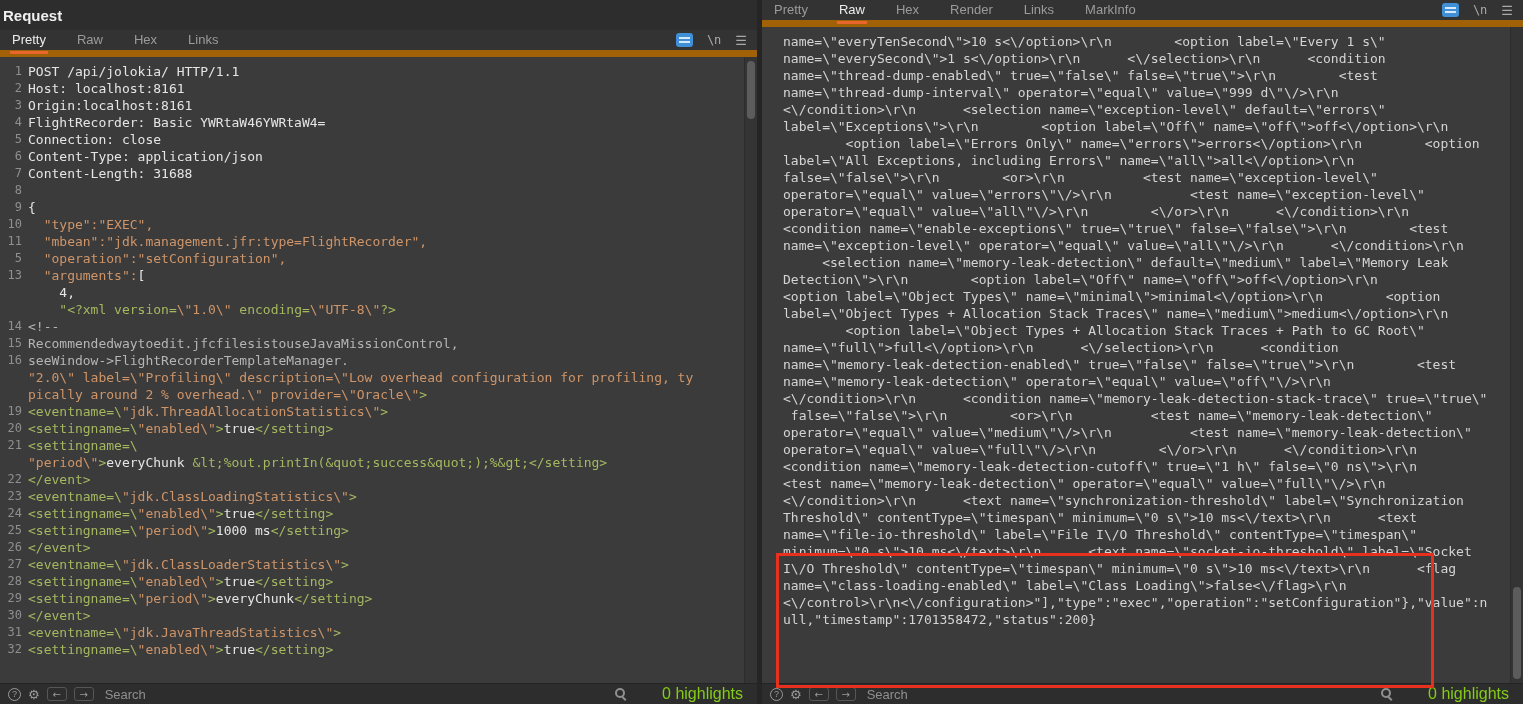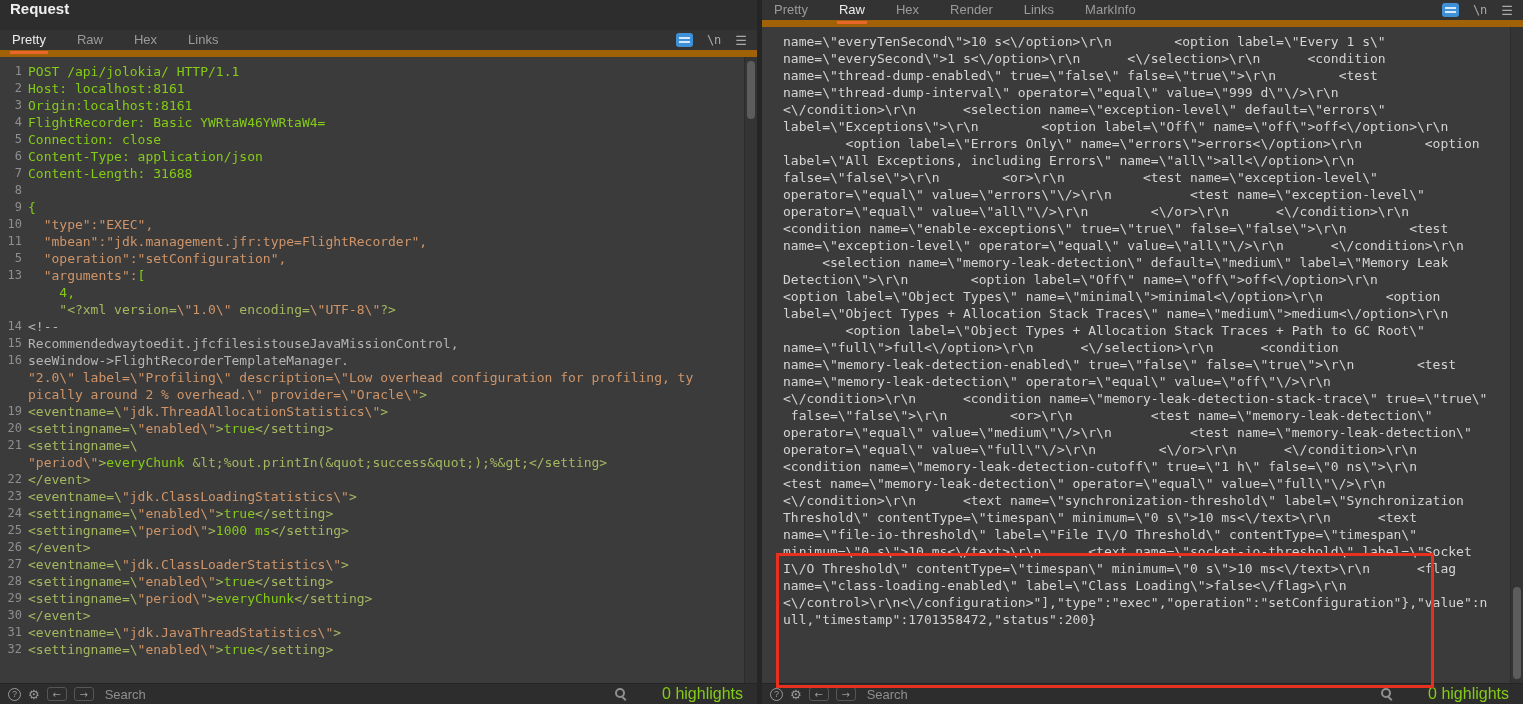--- a/index.html
+++ b/index.html
@@ -8,21 +8,21 @@
     background:#2f2f2f;
     font-family:"Liberation Sans", sans-serif;
     -webkit-font-smoothing:antialiased;
   }
   .app{display:flex;width:1523px;height:704px;}
   .panel{display:flex;flex-direction:column;position:relative;background:#333;}
   #request-panel{width:757px;min-width:757px;}
   .divider{width:5px;background:#252525;}
   #response-panel{flex:1;}
 
-  .panel-header{height:30px;display:flex;align-items:flex-start;padding:0 10px;background:#2d2d2d;position:relative;}
+  .panel-header{height:30px;display:flex;align-items:center;padding:0 3px;background:#2d2d2d;position:relative;}
   .panel-title{color:#efefef;font-weight:bold;font-size:15px;}
 
   .layout-icons{position:absolute;top:5px;right:10px;display:flex;gap:15px;align-items:center;}
   .li{width:17px;height:13px;border-radius:2px;display:inline-block;}
   .li-col{background:linear-gradient(90deg,#4596d8 44%,#2d2d2d 44%,#2d2d2d 56%,#4596d8 56%);}
   .li-row{background:linear-gradient(180deg,#8f8f8f 42%,#2d2d2d 42%,#2d2d2d 58%,#8f8f8f 58%);}
   .li-single{background:#7a8590;}
 
   .tabbar{height:27px;display:flex;align-items:center;justify-content:space-between;
     padding:0 10px;background:#333;border-bottom:7px solid #a16207;box-sizing:border-box;}
@@ -34,21 +34,21 @@
   .badge-icon::before,.badge-icon::after{content:"";position:absolute;left:3px;right:3px;height:2px;background:#d9e8f7;}
   .badge-icon::before{top:4px;} .badge-icon::after{top:8px;}
   .nl-icon{color:#aaa;font-family:"DejaVu Sans Mono",monospace;font-size:12px;}
   .menu-icon{color:#aaa;font-family:"DejaVu Sans",sans-serif;font-size:13px;}
 
   .editor{flex:1;background:#3b3b3b;overflow:hidden;position:relative;padding-top:6px;box-sizing:border-box;}
   .crow{height:17px;line-height:17px;font-family:"DejaVu Sans Mono",monospace;font-size:13px;white-space:pre;display:flex;}
   .crow .ln{width:20px;min-width:20px;text-align:right;padding:0 6px 0 2px;color:#8f8f8f;font-size:12px;}
   .crow .code{color:#d6d6d6;}
   .crow.res{display:block;padding-left:21px;color:#d4d4d4;}
-  .code .w{color:#84cc16;margin-top:32px;}
+  .code .w{color:#e5e5e5;margin-top:32px;}
   .code .o{color:#cf9569;}
   .code .g{color:#a4b860;}
   .code .c{color:#b5b5b5;}
 
   .vscroll{position:absolute;top:0;right:0;bottom:0;width:12px;background:#343434;border-left:1px solid #2c2c2c;}
   .vthumb{position:absolute;left:2px;right:2px;background:#5c5c5c;border-radius:4px;}
   .req-thumb{top:4px;height:58px;}
   .res-thumb{bottom:4px;height:92px;}
 
   .red-box{position:absolute;left:14px;top:553px;width:658px;height:135px;

